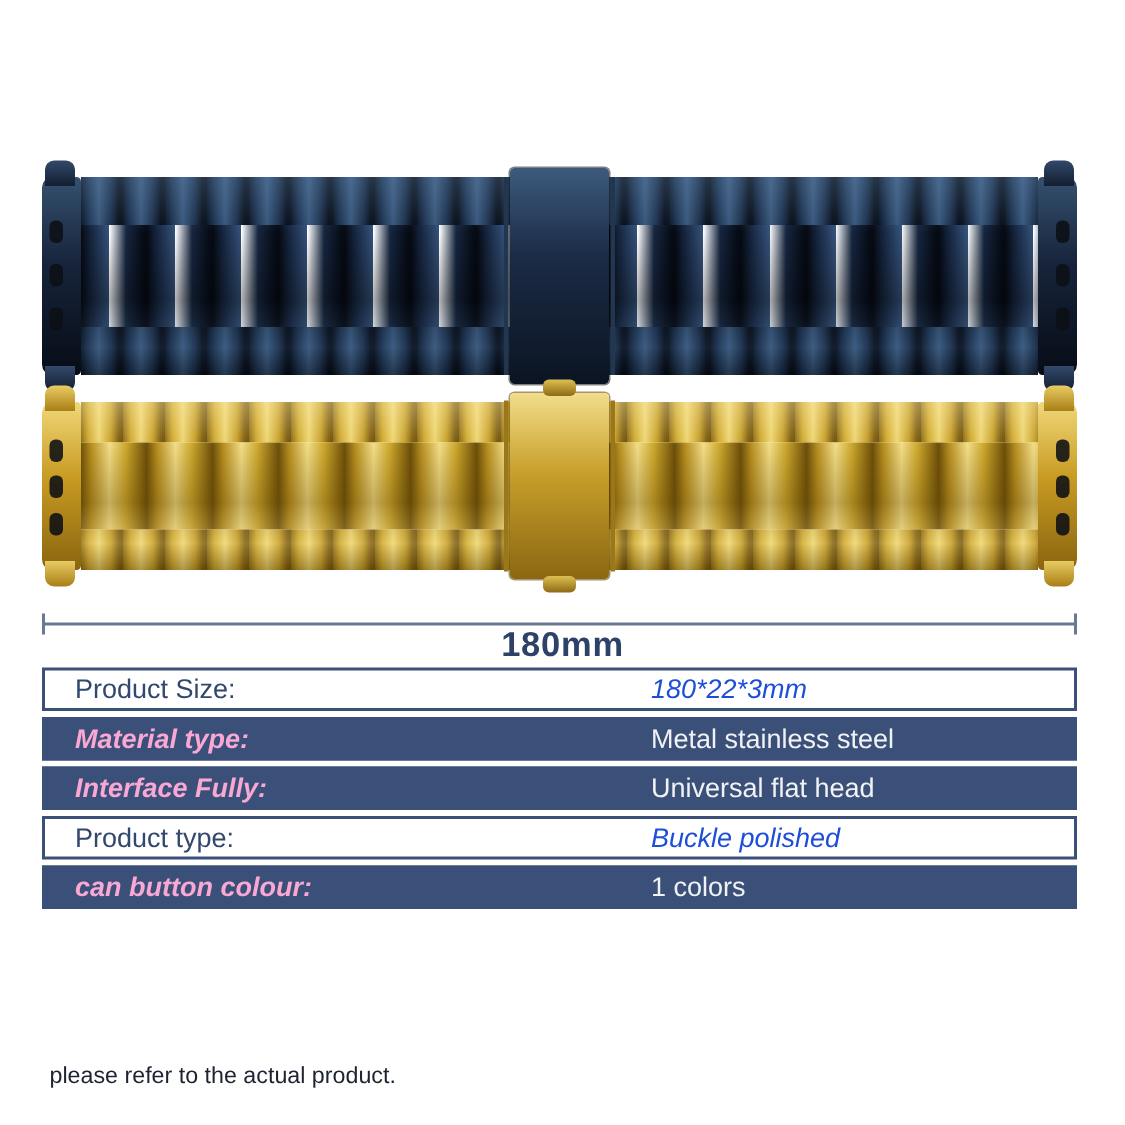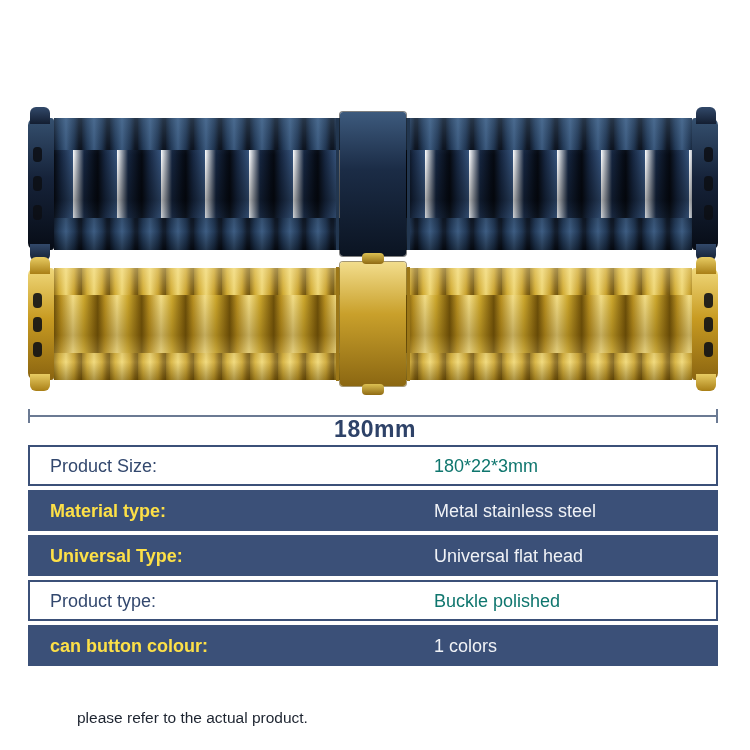--- a/index.html
+++ b/index.html
@@ -144,49 +144,49 @@
   .dim .cap.r{right:0;}
   .dim-label{
     position:absolute;left:0;right:0;top:416px;
     text-align:center;color:#2e4268;font-size:23px;font-weight:bold;
     letter-spacing:.5px;
   }
 
   
   .table{position:absolute;left:28px;top:445px;width:690px;}
   .row-item{
-    position:relative;height:41px;margin-bottom:4px;
+    position:relative;height:29px;margin-bottom:4px;
     box-sizing:border-box;
   }
   .row-item.light{
     background:#ffffff;border:2px solid #3b5078;
   }
   .row-item.dark{
     background:#3b5078;border:2px solid #3b5078;
   }
   .row-item.wide{width:696px;}
   .cell-key{
     position:absolute;left:20px;top:50%;transform:translateY(-50%);
     font-size:18px;white-space:nowrap;
   }
   .cell-val{
     position:absolute;left:404px;top:50%;transform:translateY(-50%);
     font-size:18px;white-space:nowrap;
   }
   .row-item.light .cell-key{color:#33486e;font-weight:normal;}
-  .row-item.light .cell-val{color:#0f766e;font-weight:normal;}
-  .row-item.dark .cell-key{color:#fde047;font-weight:bold;}
+  .row-item.light .cell-val{color:#1d4ed8;font-weight:normal;font-style:italic;}
+  .row-item.dark .cell-key{color:#f9a8d4;font-weight:bold;font-style:italic;}
   .row-item.dark .cell-val{color:#f0f2f6;font-weight:normal;}
 
   
   .note{
     position:absolute;left:26px;top:708px;width:700px;
     color:#1d2430;font-size:15.5px;line-height:19px;
   }
-  .note .l2{padding-left:7px;display:block;margin-left:44px;}
+  .note .l2{padding-left:7px;display:block;}
 </style>
 </head>
 <body>
 
 <div id="page">
 
 
   <div class="band-wrap navy">
     <div class="links">
       <div class="row top"></div>
@@ -259,21 +259,21 @@
   <div class="table" id="spec-table">
       <div class="row-item light">
         <div class="cell-key">Product Size:</div>
         <div class="cell-val">180*22*3mm</div>
       </div>
       <div class="row-item dark">
         <div class="cell-key">Material type:</div>
         <div class="cell-val">Metal stainless steel</div>
       </div>
       <div class="row-item dark">
-        <div class="cell-key">Universal Type:</div>
+        <div class="cell-key">Interface Fully:</div>
         <div class="cell-val">Universal flat head</div>
       </div>
       <div class="row-item light">
         <div class="cell-key">Product type:</div>
         <div class="cell-val">Buckle polished</div>
       </div>
       <div class="row-item dark">
         <div class="cell-key">can button colour:</div>
         <div class="cell-val">1 colors</div>
       </div>

